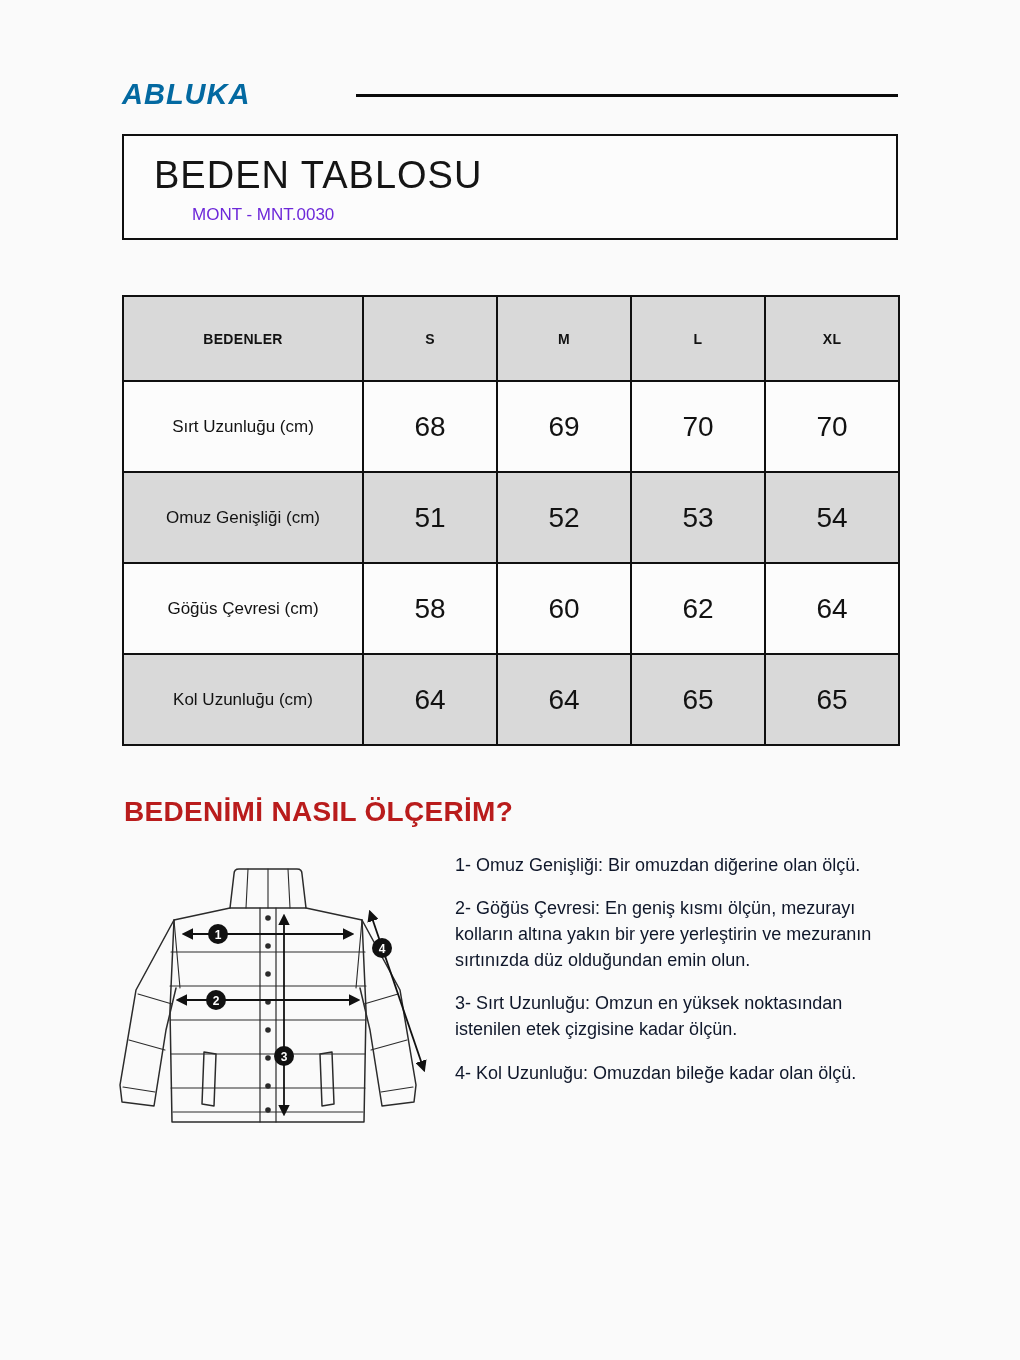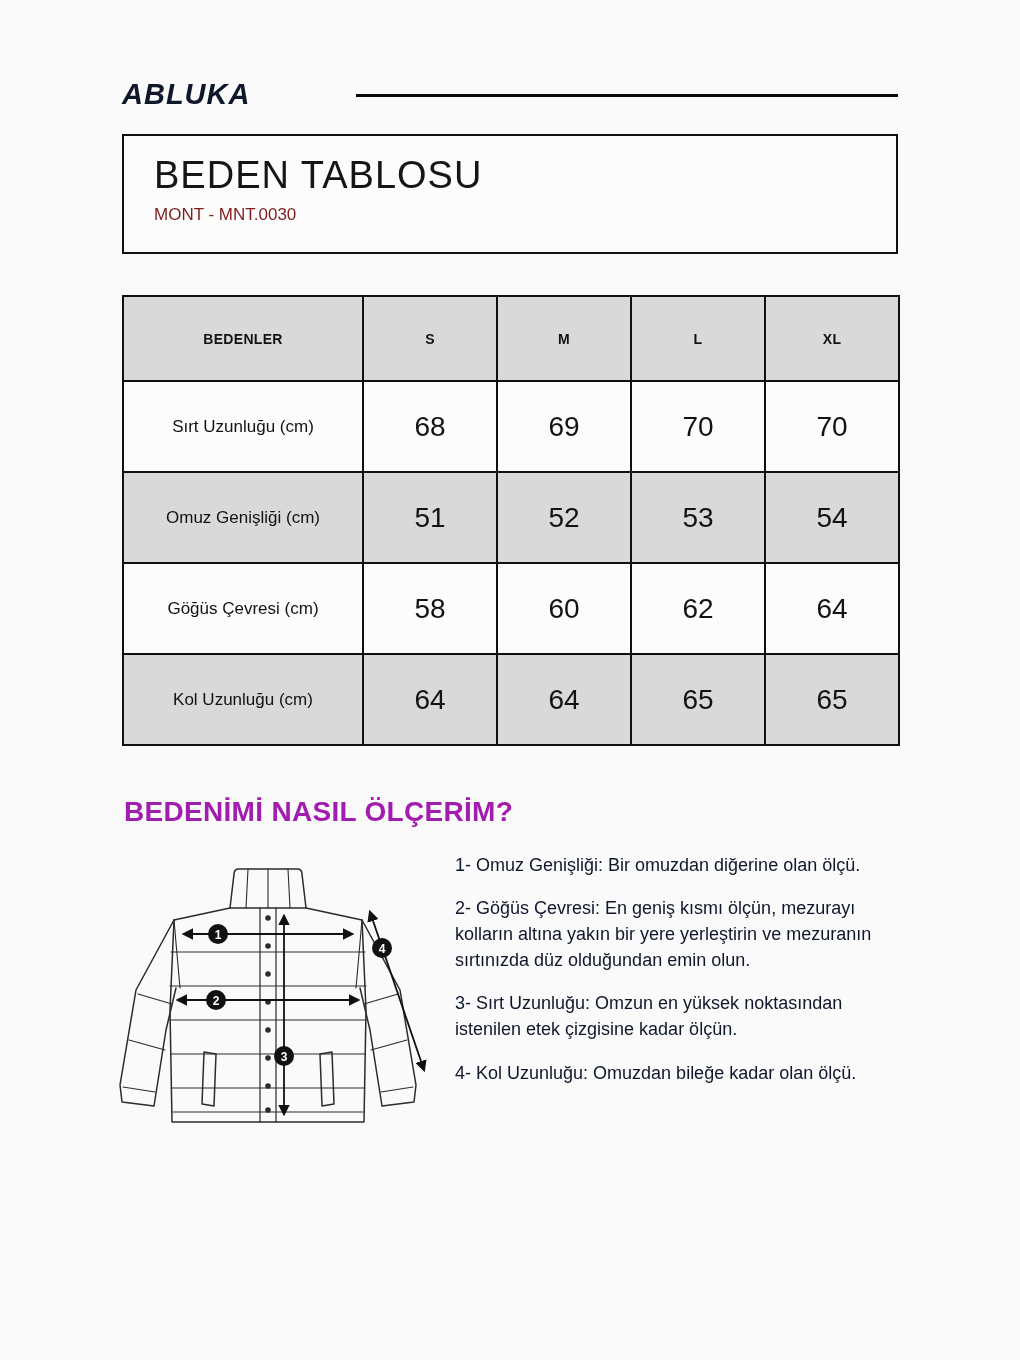--- a/index.html
+++ b/index.html
@@ -10,35 +10,35 @@
     color:#121212;
     position:relative;
     overflow:hidden;
   }
   .page { position:relative; width:1020px; height:1360px; }
 
   
   .logo {
     position:absolute; left:122px; top:78px;
     font-size:29px; font-weight:900; font-style:italic;
-    letter-spacing:1px; color:#0f172a;
+    letter-spacing:1px; color:#0369a1;
   }
   .logo-rule {
     position:absolute; left:356px; top:94px; width:542px; height:3px;
     background:#0a0a0a;
   }
 
   
   .title-box {
-    position:absolute; left:122px; top:134px; width:776px; height:120px;
+    position:absolute; left:122px; top:134px; width:776px; height:106px;
     border:2px solid #0f0f0f; background:#fcfcfc;
     padding:18px 0 0 30px;
   }
   .title-box .title { font-size:38px; font-weight:400; letter-spacing:1px; color:#151515; }
-  .title-box .subtitle { font-size:17px; font-weight:400; margin-top:8px; color:#7f1d1d; }
+  .title-box .subtitle { font-size:17px; font-weight:400; margin-top:8px; color:#6d28d9;margin-left:38px; }
 
   
   table.size-table {
     position:absolute; left:122px; top:295px; width:776px;
     border-collapse:collapse; table-layout:fixed;
     background:#fcfcfc;
   }
   .size-table col.c-label { width:240px; }
   .size-table col.c-size { width:134px; }
   .size-table th, .size-table td {
@@ -47,21 +47,21 @@
   .size-table thead tr { height:85px; }
   .size-table tbody tr { height:91px; }
   .size-table th { font-size:14px; font-weight:700; letter-spacing:0.3px; }
   .size-table td.row-label { font-size:17px; font-weight:400;margin-left:16px; }
   .size-table td.val { font-size:28px; font-weight:400;margin-left:48px; }
   .shade { background:#d9d9d9; }
 
   
   .how-title {
     position:absolute; left:124px; top:796px;
-    font-size:28px; font-weight:800; letter-spacing:0.3px; color:#a21caf;
+    font-size:28px; font-weight:800; letter-spacing:0.3px; color:#b91c1c;
   }
   .diagram {
     position:absolute; left:98px; top:860px; width:350px; height:320px;
   }
   .instructions {
     position:absolute; left:455px; top:852px; width:452px;
     font-size:18px; line-height:1.45; color:#0f172a;
   }
   .instructions p { margin:0 0 17px 0; }
 </style>

